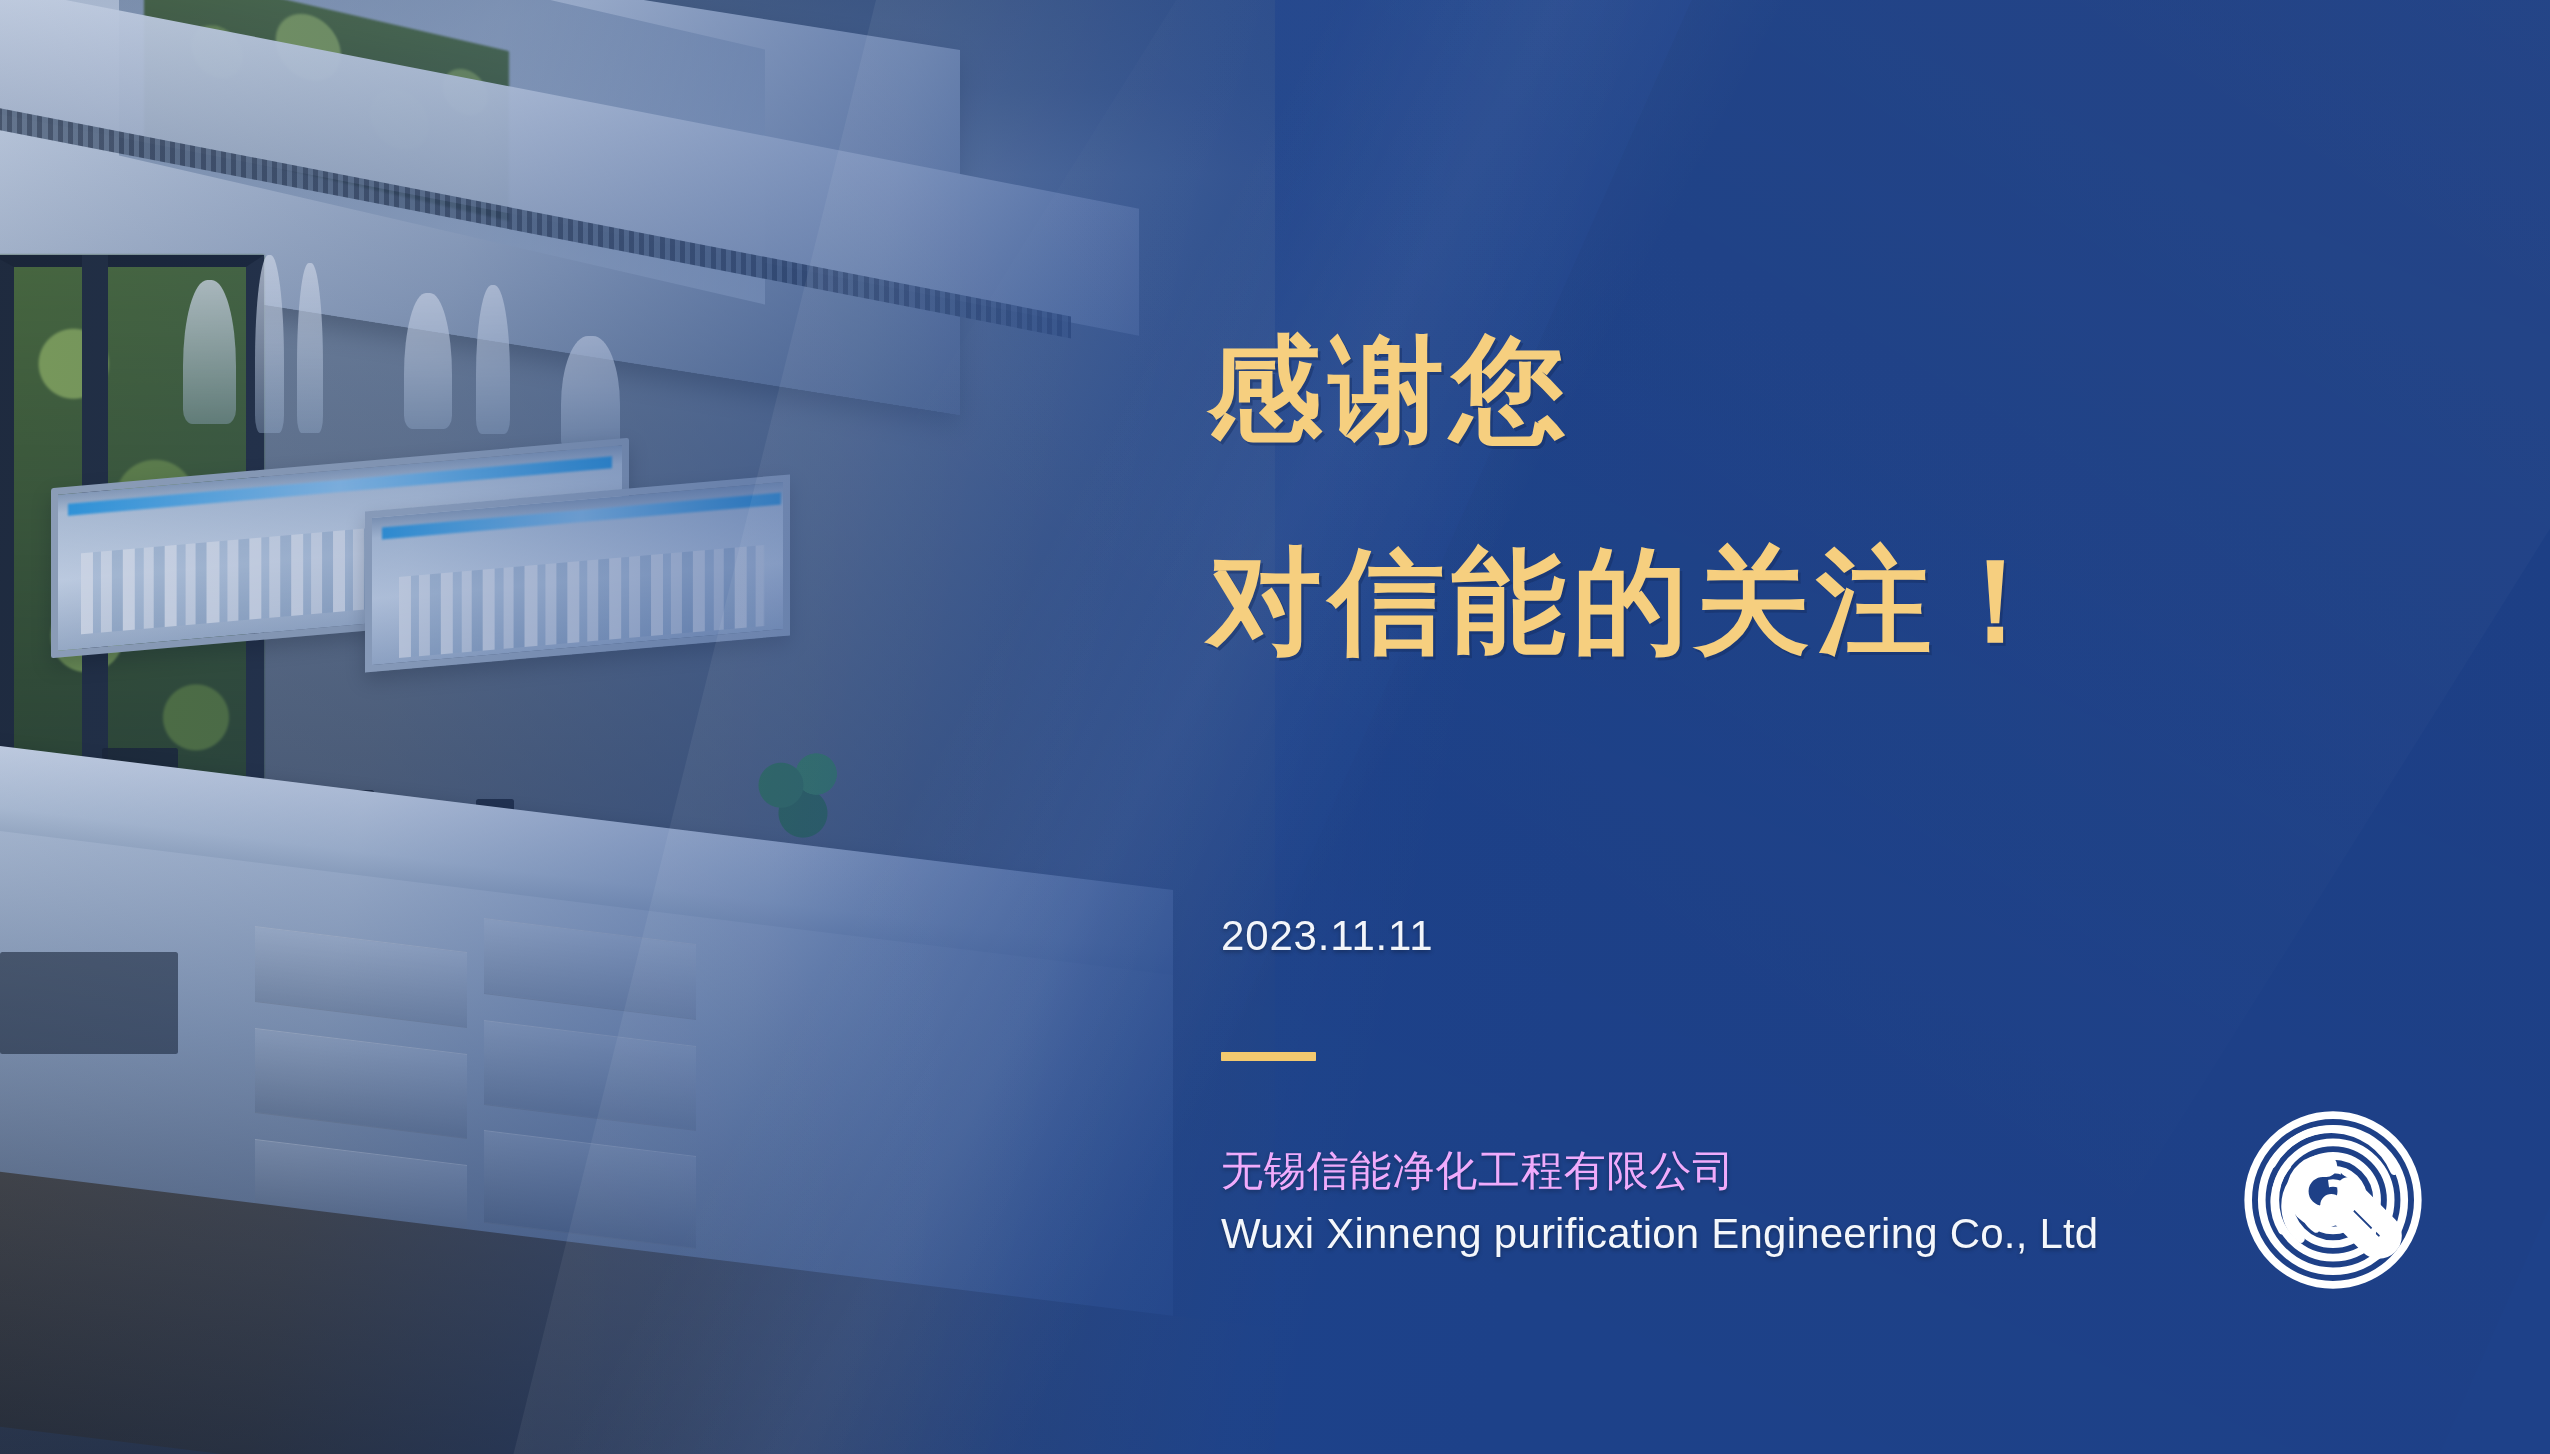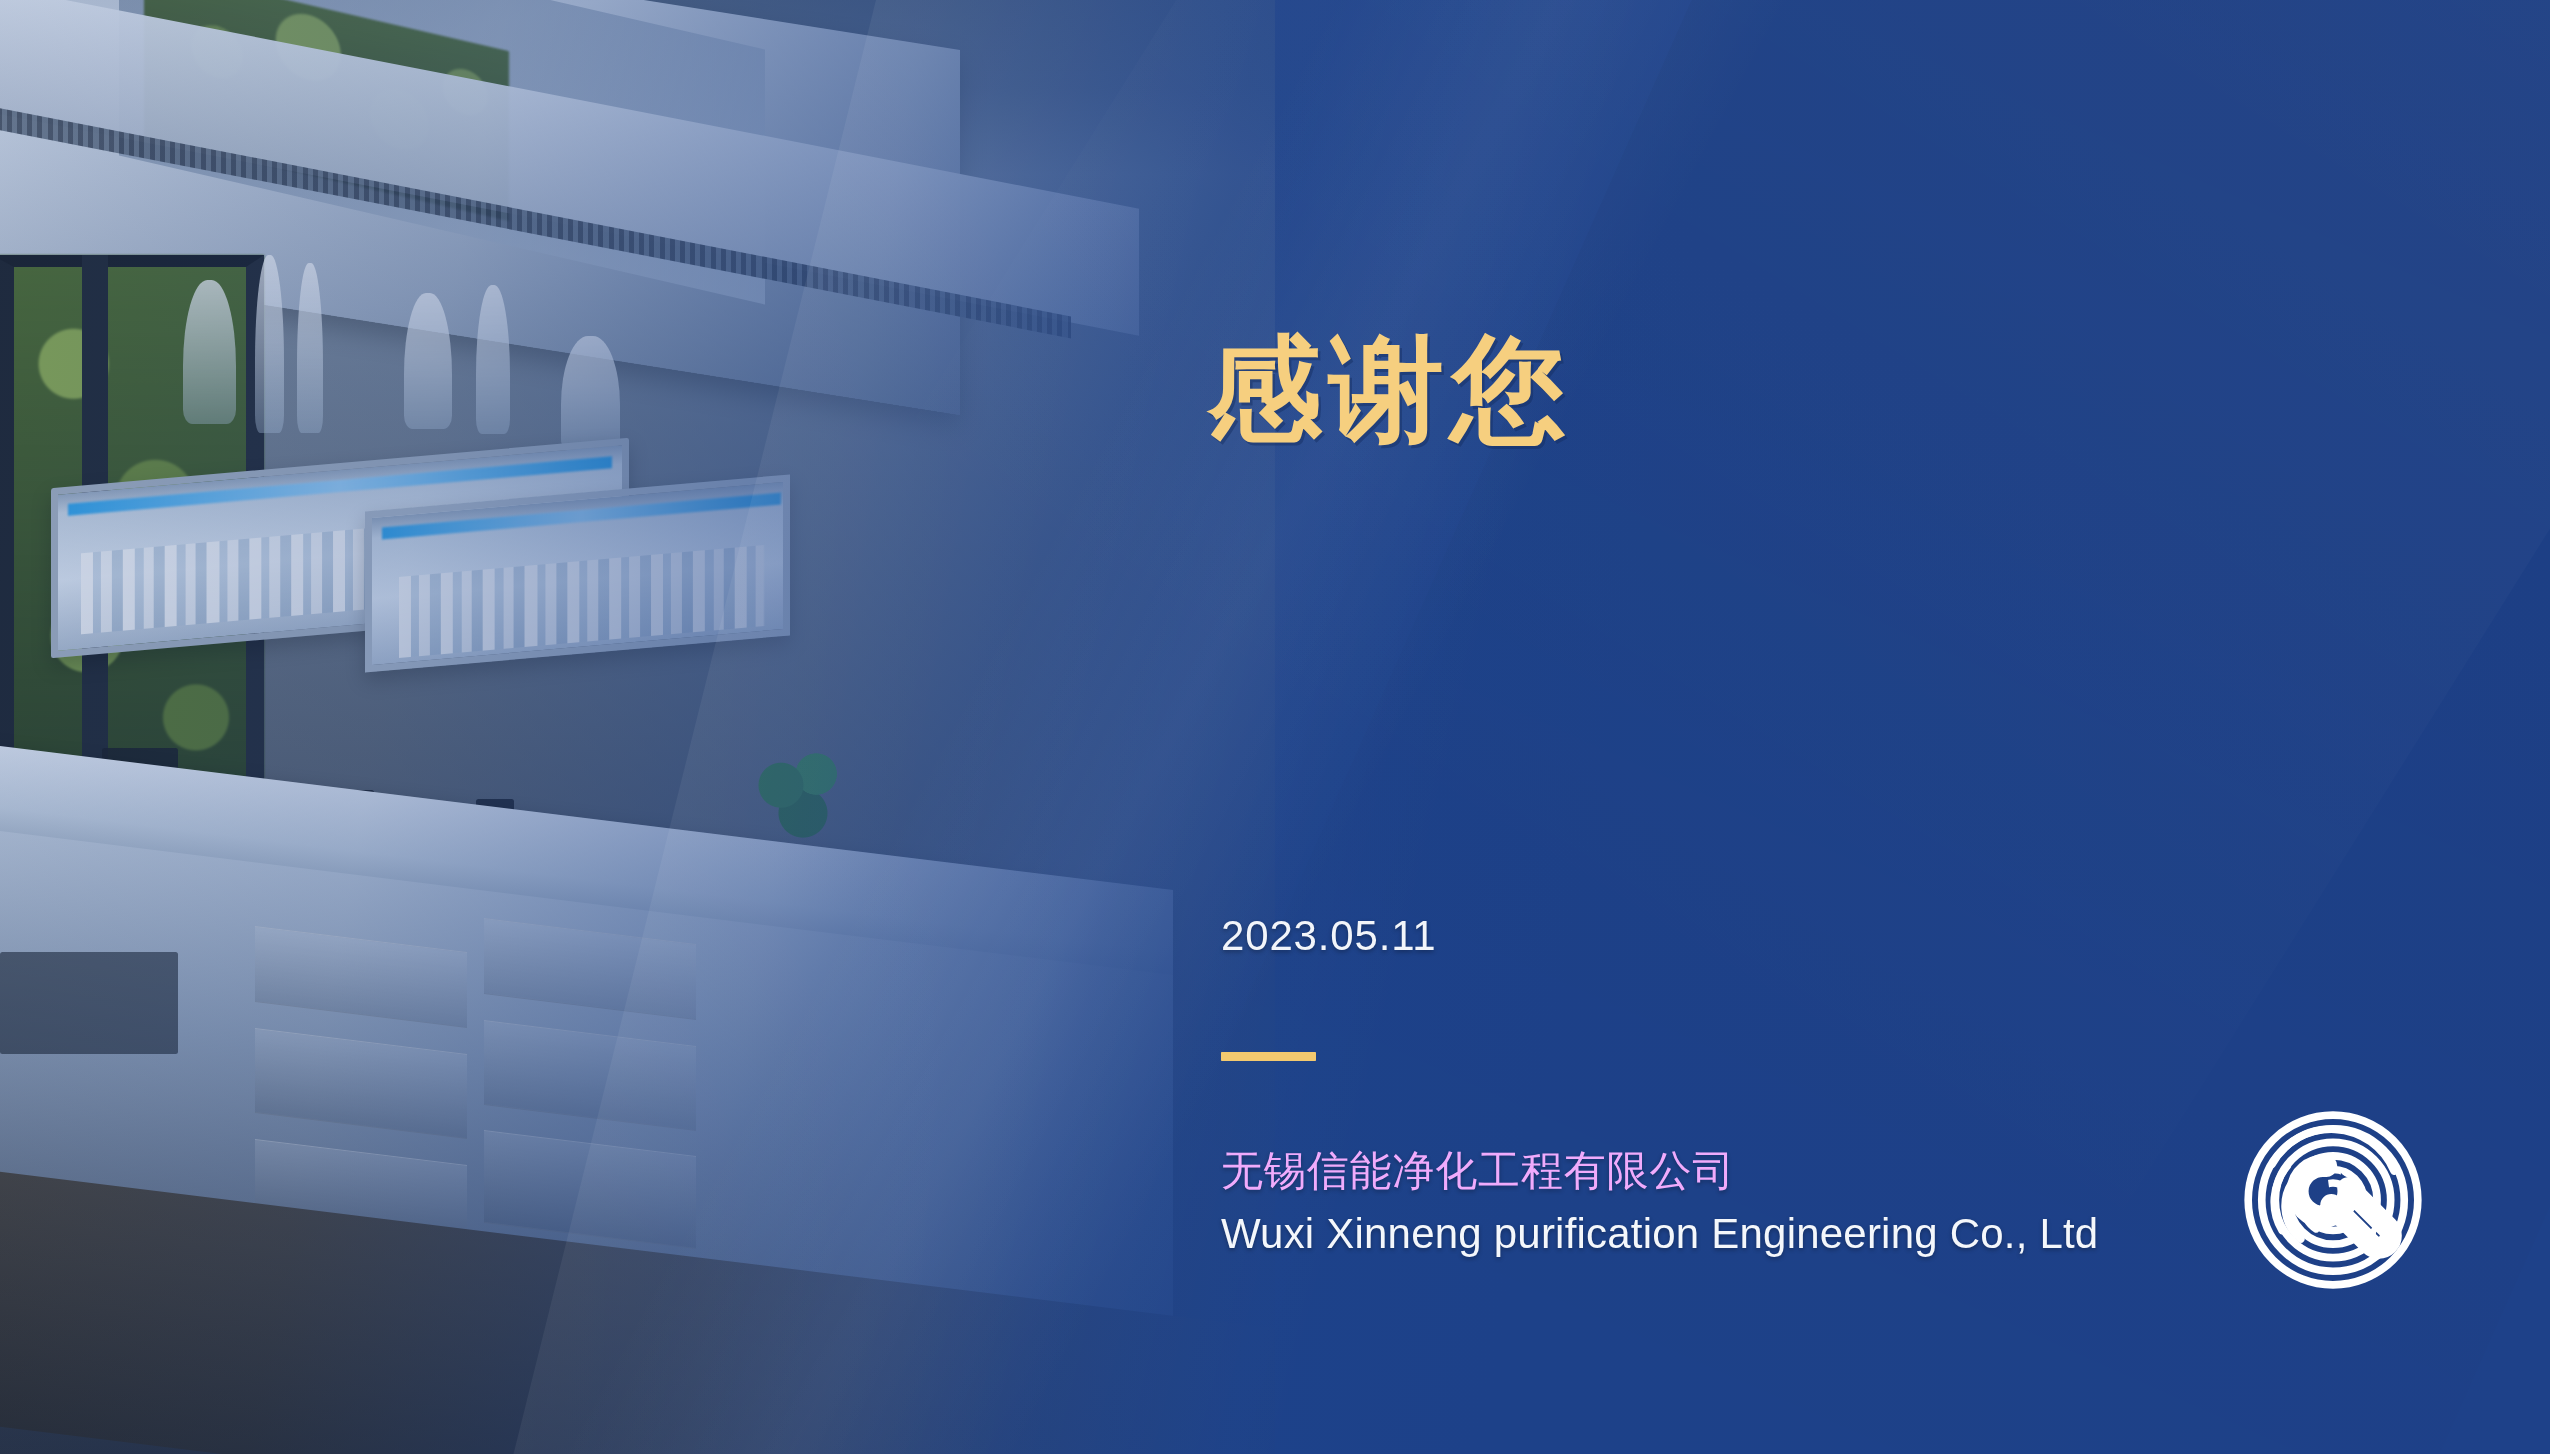--- a/index.html
+++ b/index.html
@@ -288,22 +288,23 @@
   <div class="tint-global"></div>
   <div class="facet-c"></div>
   <div class="facet-a"></div>
   <div class="facet-b"></div>
   <div class="tint-diag"></div>
 
   <div class="content">
 
     <div class="headline headline-1">感谢您</div>
 
-
-    <div class="date">2023.05.11</div>
+    <div class="headline headline-2">对信能的关注！</div>
+
+    <div class="date">2023.11.11</div>
 
     <div class="divider"></div>
 
     <div class="company-cn">无锡信能净化工程有限公司</div>
 
     <div class="company-en">Wuxi Xinneng purification Engineering Co., Ltd</div>
 
     <div class="logo">
       <svg viewBox="0 0 224 224" xmlns="http://www.w3.org/2000/svg" aria-hidden="true">
         <defs>

